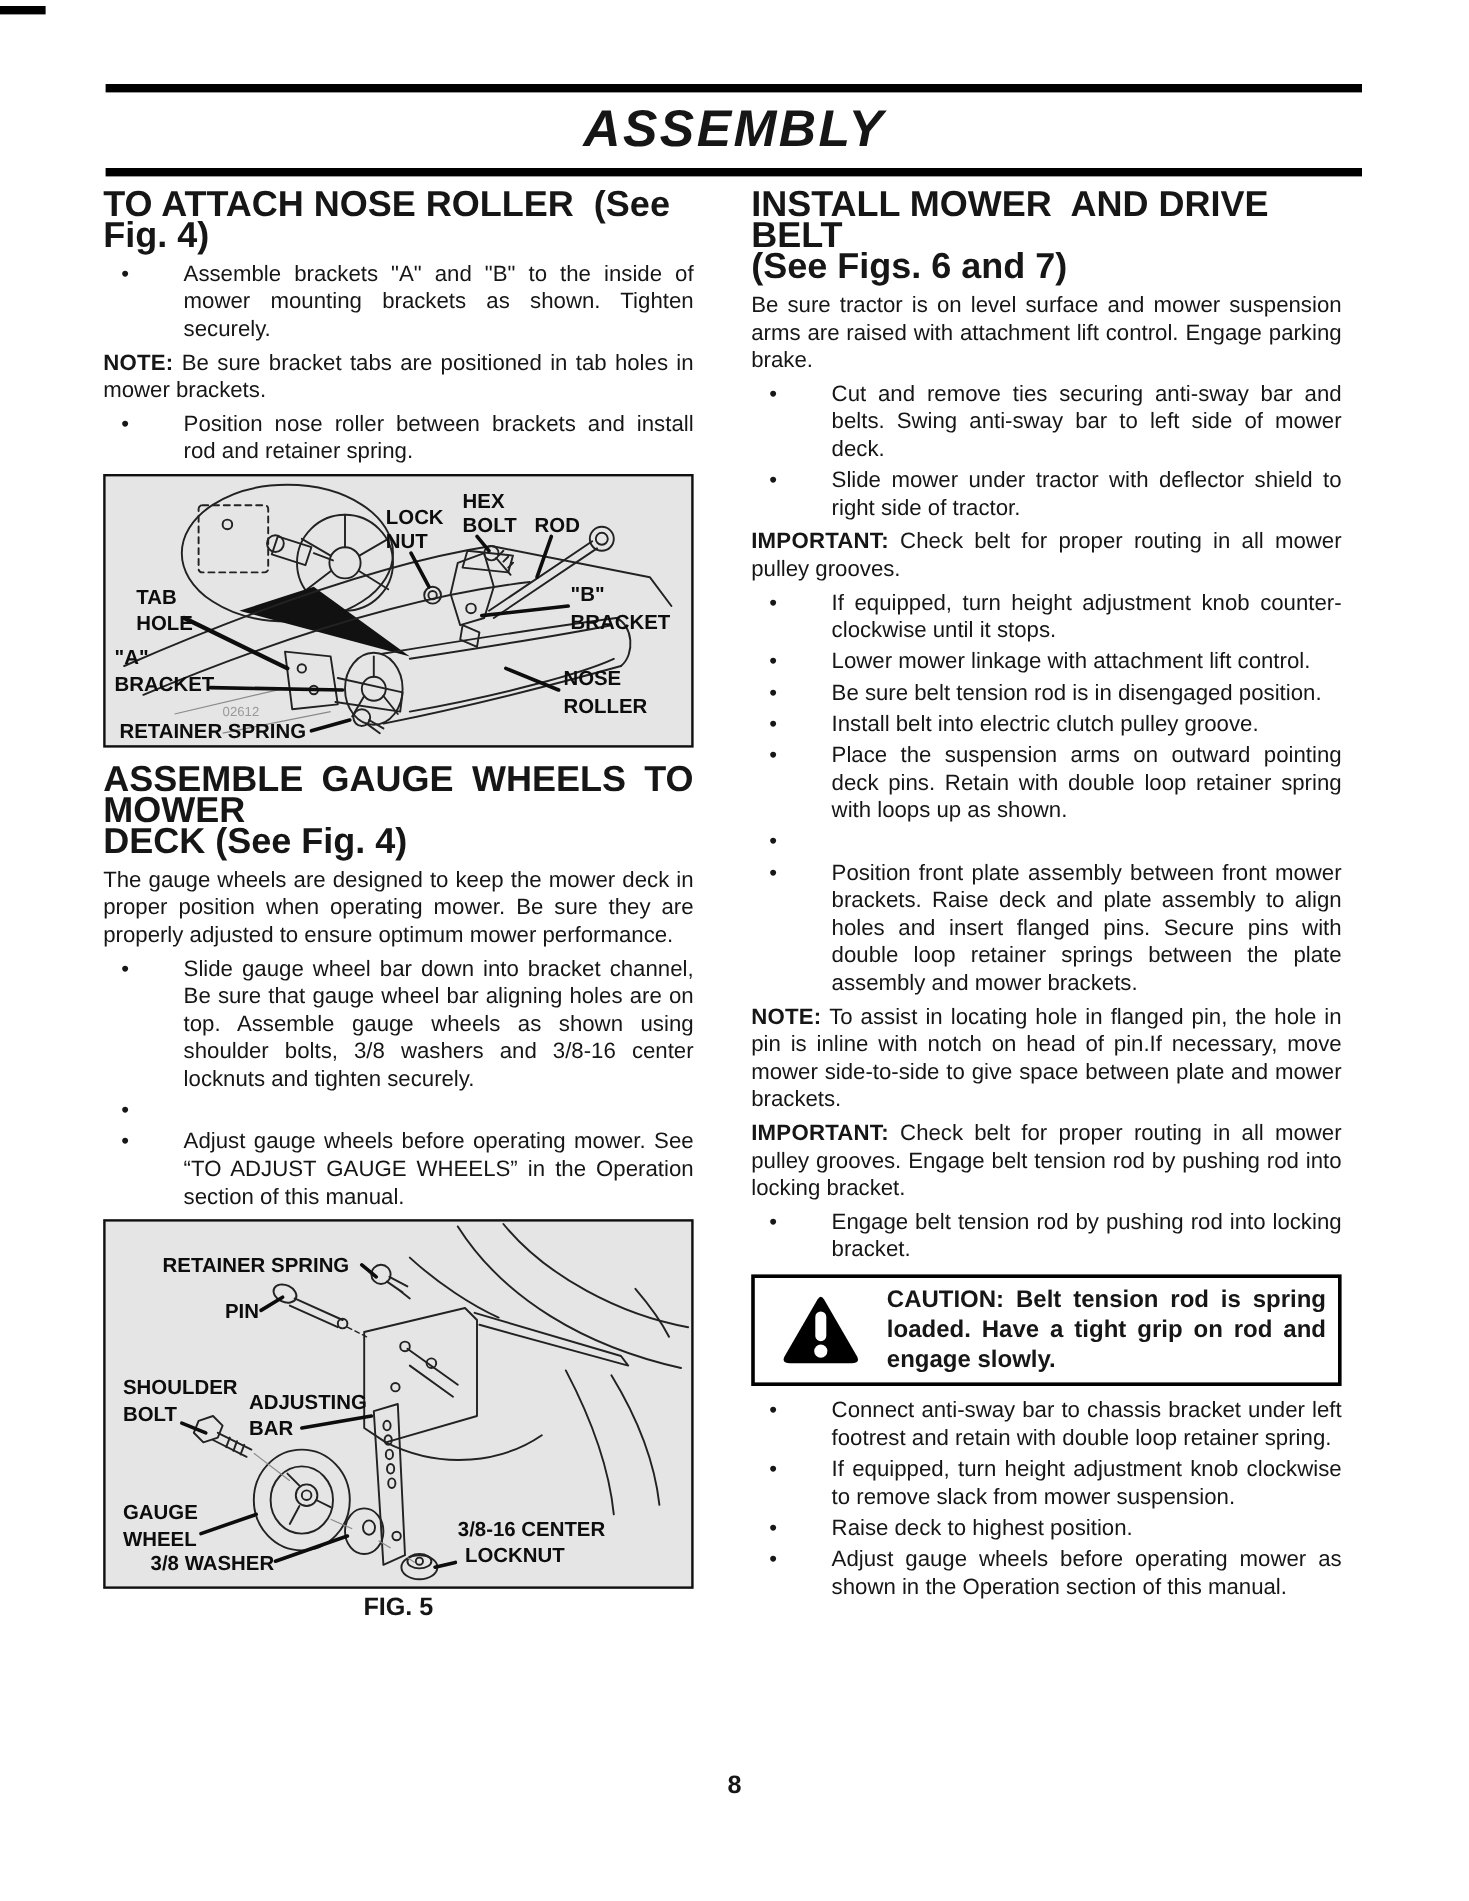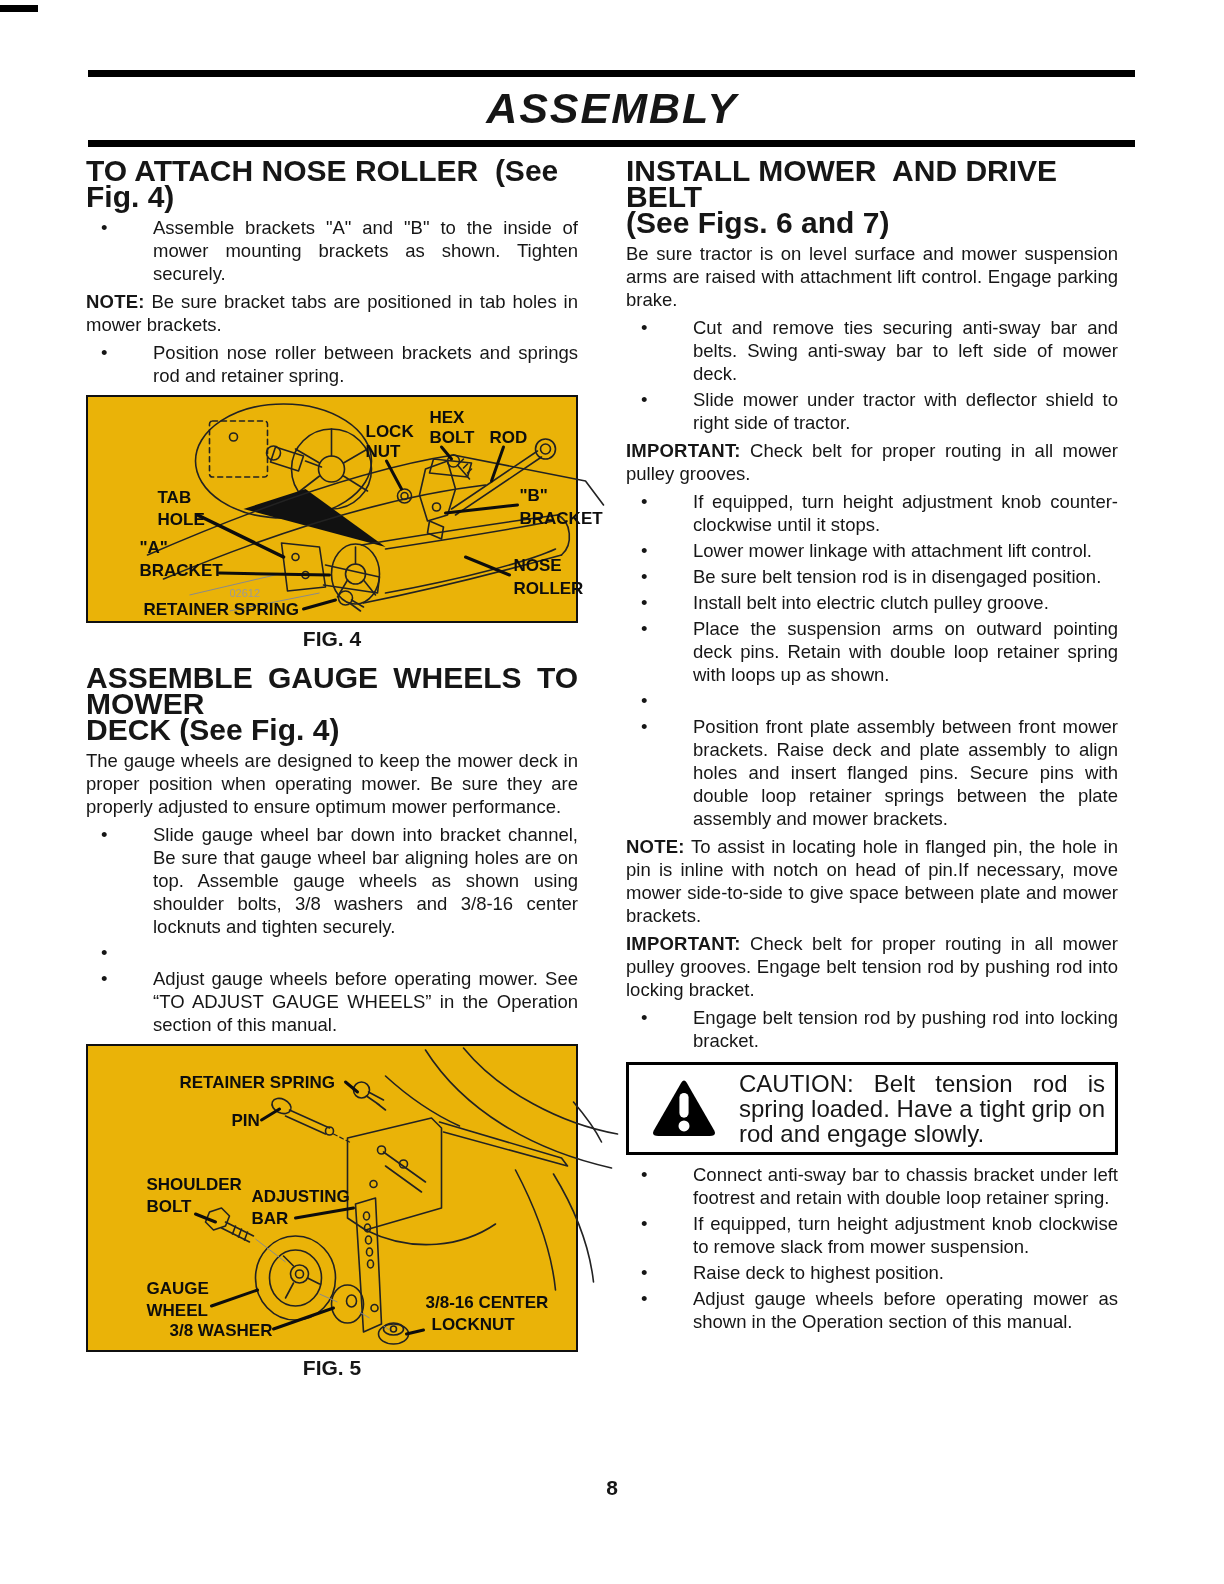--- a/index.html
+++ b/index.html
@@ -20,32 +20,32 @@
   .col{width:492px;}
   .h1{font-size:30px;font-weight:bold;line-height:26px;white-space:pre-wrap;margin:0;}
   .h1.stretch{text-align:justify;text-align-last:justify;}
   .h1.mb{margin-bottom:6px;}
   .h1.mt{margin-top:14px;}
   .para{font-size:18.5px;line-height:23px;text-align:justify;margin:5px 0;}
   .para b{letter-spacing:.2px;}
   .bullet{display:flex;margin:3px 0;}
   .dot{flex:0 0 52px;padding-left:15px;font-size:18.5px;line-height:23px;}
   .btext{flex:1;font-size:18.5px;line-height:23px;text-align:justify;}
-  .figbox{border:2.5px solid #101010;margin-top:8px;background:#eab308;padding-left:44px;}
+  .figbox{border:2.5px solid #101010;margin-top:8px;background:#e5e5e5;}
   .figbox svg{display:block;}
   .figcap{text-align:center;font-weight:bold;font-size:21px;margin:4px 0 2px;}
   .fl{font-family:"Liberation Sans",sans-serif;font-weight:bold;font-size:17px;fill:#0d0d0d;}
   .wm{font-family:"Liberation Sans",sans-serif;font-size:11px;fill:#9a9a9a;font-weight:normal;}
   .lines{stroke:#222;stroke-width:1.6;fill:none;stroke-linecap:round;stroke-linejoin:round;}
   .thin{stroke:#8a8a8a;stroke-width:1;fill:none;}
   .ptr{stroke:#0d0d0d;stroke-width:3;fill:none;stroke-linecap:round;}
   .caution{border:3px solid #000;display:flex;align-items:center;gap:22px;
     padding:6px 10px 6px 22px;margin:10px 0 8px;}
   .cicon{flex:0 0 auto;}
-  .ctext{flex:1;font-weight:normal;font-size:24px;line-height:25px;text-align:justify;}
+  .ctext{flex:1;font-weight:bold;font-size:20px;line-height:25px;text-align:justify;}
   .page-num{position:absolute;top:1476px;left:0;right:0;text-align:center;
     font-size:21px;font-weight:bold;}
 </style>
 </head>
 <body>
 
 <div class="artifact"></div>
 <div class="rule top"></div>
 <div class="page-title">ASSEMBLY</div>
 <div class="rule mid"></div>
@@ -58,21 +58,21 @@
 
     <div class="bullet">
       <span class="dot">•</span>
       <div class="btext">Assemble brackets "A" and "B" to the inside of mower mounting brackets as shown.  Tighten securely.</div>
     </div>
 
     <p class="para"><b>NOTE:</b> <span>Be sure bracket tabs are positioned in tab holes in mower brackets.</span></p>
 
     <div class="bullet">
       <span class="dot">•</span>
-      <div class="btext">Position nose roller between brackets and springs rod and retainer spring.</div>
+      <div class="btext">Position nose roller between brackets and install rod and retainer spring.</div>
     </div>
 
     <div class="figbox">
       <svg viewBox="0 0 484 224" width="487" height="224">
         <g class="lines">
 
           <ellipse cx="150" cy="64" rx="88" ry="57"></ellipse>
           <rect x="76" y="24" width="58" height="56" rx="3" stroke-dasharray="5 4"></rect>
           <circle cx="100" cy="40" r="4"></circle>
           <circle cx="198" cy="72" r="40"></circle>
@@ -156,21 +156,20 @@
           <text class="fl" x="24" y="128">HOLE</text>
           <text class="fl" x="6" y="156">"A"</text>
           <text class="fl" x="6" y="179">BRACKET</text>
           <text class="fl" x="380" y="174">NOSE</text>
           <text class="fl" x="380" y="197">ROLLER</text>
           <text class="fl" x="10" y="218">RETAINER SPRING</text>
           <text class="wm" x="96" y="200">02612</text>
         </g>
       </svg>
     </div>
-    <div class="figcap">FIG. 4</div>
 
     <div class="h1 stretch mt">ASSEMBLE GAUGE WHEELS TO MOWER</div>
     <div class="h1 mb">DECK (See Fig. 4)</div>
 
     <p class="para">The gauge wheels are designed to keep the mower deck in proper position when operating mower. Be sure they are properly adjusted to ensure optimum mower performance.</p>
 
     <div class="bullet">
       <span class="dot">•</span>
       <div class="btext">Slide gauge wheel bar down into bracket channel, Be sure that gauge wheel bar aligning holes are on top. Assemble gauge wheels as shown using shoulder bolts, 3/8 washers and 3/8-16 center locknuts and tighten securely.</div>
     </div>

